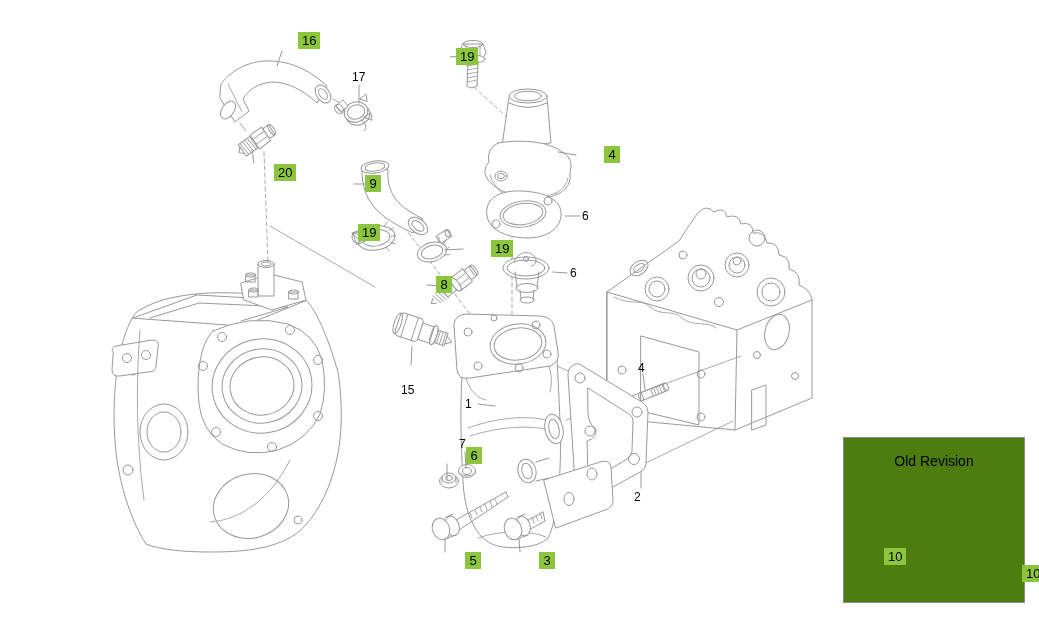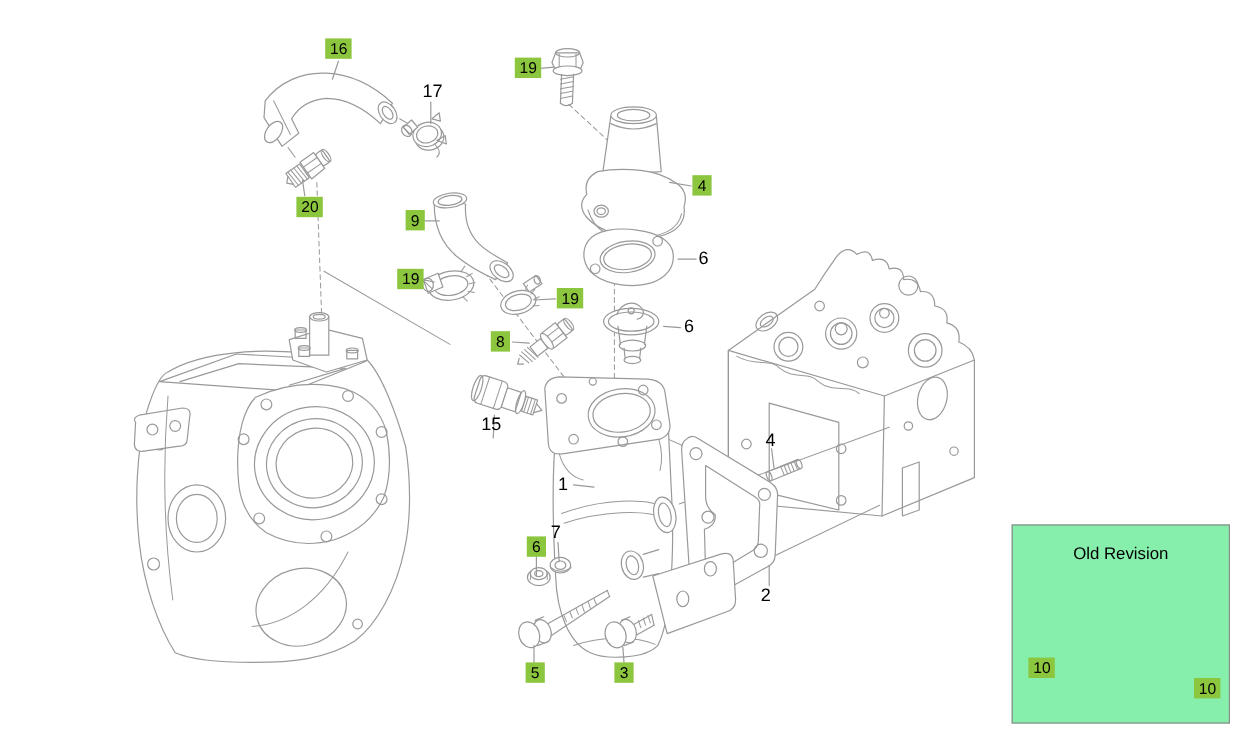--- a/index.html
+++ b/index.html
@@ -4,25 +4,25 @@
 <style>
   html,body{margin:0;padding:0;background:#fff;}
   .stage{position:relative;width:1039px;height:619px;background:#fff;overflow:hidden;
          font-family:"Liberation Sans", sans-serif;}
   .stage svg{position:absolute;left:0;top:0;pointer-events:none;}
   svg path,svg ellipse,svg circle,svg line,svg rect,svg polyline,svg polygon{
     stroke:var(--line,#999);fill:none;stroke-width:1;stroke-linecap:round;stroke-linejoin:round;}
   svg .wf{fill:#fff;}
   svg .thin{stroke-width:.85;}
   svg .dash{stroke-dasharray:4 3;stroke-width:.85;}
-  .co{position:absolute;color:#000;font-size:15px;line-height:16px;white-space:nowrap;z-index:5;}
+  .co{position:absolute;color:#000;font-size:12px;line-height:16px;white-space:nowrap;z-index:5;}
   .co.g{background:var(--green,#8CC63E);font-size:13px;line-height:15px;padding:1px 4px;
-        text-align:center;min-width:8px;}
+        text-align:center;min-width:8px;margin-left:27px;}
   .inset{position:absolute;left:843px;top:437px;width:180px;height:164px;
-         border:1px solid var(--inset,#8a8a8a);background:#86efac;z-index:1;}
+         border:1px solid var(--inset,#8a8a8a);background:#4d7c0f;z-index:1;}
   .inset-title{position:absolute;left:0;right:0;top:15px;text-align:center;
                font-size:14px;color:#000;}
 </style>
 </head>
 <body>
 
 <div class="stage">
 
   <div class="inset">
     <div class="inset-title">Old Revision</div>
@@ -375,21 +375,21 @@
   <div class="co" style="left:352px;top:69px">17</div>
   <div class="co g" style="left:247px;top:164px">20</div>
   <div class="co g" style="left:429px;top:48px">19</div>
   <div class="co g" style="left:577px;top:146px">4</div>
   <div class="co" style="left:582px;top:208px">6</div>
   <div class="co g" style="left:338px;top:175px">9</div>
   <div class="co g" style="left:331px;top:224px">19</div>
   <div class="co g" style="left:464px;top:240px">19</div>
   <div class="co" style="left:570px;top:265px">6</div>
   <div class="co g" style="left:409px;top:276px">8</div>
-  <div class="co" style="left:401px;top:346px">15</div>
+  <div class="co" style="left:401px;top:382px">15</div>
   <div class="co" style="left:465px;top:396px">1</div>
   <div class="co" style="left:638px;top:360px">4</div>
   <div class="co" style="left:634px;top:489px">2</div>
   <div class="co g" style="left:439px;top:447px">6</div>
   <div class="co" style="left:459px;top:436px">7</div>
   <div class="co g" style="left:438px;top:552px">5</div>
   <div class="co g" style="left:512px;top:552px">3</div>
   <div class="co g" style="left:857px;top:548px">10</div>
   <div class="co g" style="left:995px;top:565px">10</div>
 

